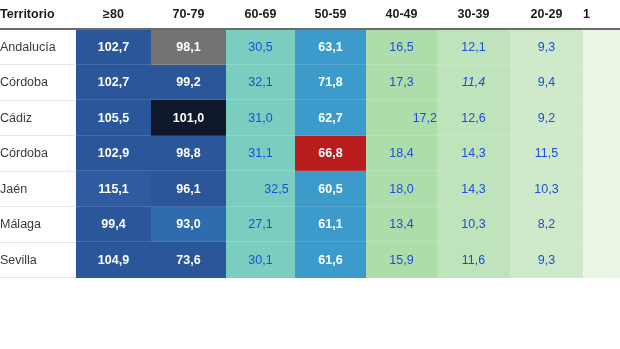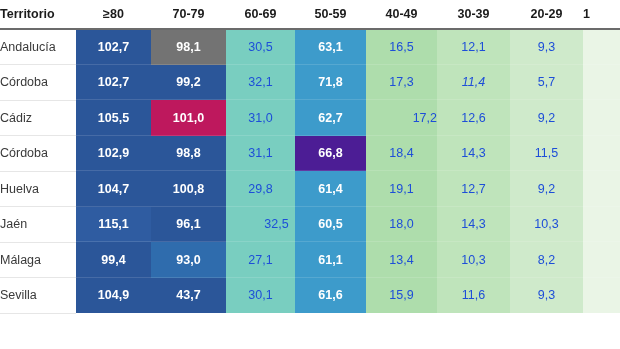--- a/index.html
+++ b/index.html
@@ -130,54 +130,43 @@
         <td class="cell light" style="background: rgb(234, 245, 230);"></td>
       </tr>
       <tr>
         <td class="terr">Córdoba</td>
         <td class="cell dark" style="background: rgb(43, 86, 153);">102,7</td>
         <td class="cell dark" style="background: rgb(43, 86, 153);">99,2</td>
         <td class="cell light" style="background: rgb(121, 206, 192);">32,1</td>
         <td class="cell dark" style="background: rgb(61, 155, 203);">71,8</td>
         <td class="cell light" style="background: rgb(174, 221, 172);">17,3</td>
         <td class="cell light" style="background: rgb(191, 228, 187); font-style: italic;">11,4</td>
-        <td class="cell light" style="background: rgb(207, 234, 203);">5,7</td>
+        <td class="cell light" style="background: rgb(207, 234, 203);">9,4</td>
         <td class="cell light" style="background: rgb(234, 245, 230);"></td>
       </tr>
       <tr>
         <td class="terr">Cádiz</td>
         <td class="cell dark" style="background: rgb(43, 86, 153);">105,5</td>
-        <td class="cell dark" style="background: #be185d;">101,0</td>
+        <td class="cell dark" style="background: #0f172a;">101,0</td>
         <td class="cell light" style="background: rgb(121, 206, 192);">31,0</td>
         <td class="cell dark" style="background: rgb(61, 155, 203);">62,7</td>
         <td class="cell light" style="background: rgb(174, 221, 172); text-align: right;">17,2</td>
         <td class="cell light" style="background: rgb(191, 228, 187);">12,6</td>
         <td class="cell light" style="background: rgb(207, 234, 203);">9,2</td>
         <td class="cell light" style="background: rgb(234, 245, 230);"></td>
       </tr>
       <tr>
         <td class="terr">Córdoba</td>
         <td class="cell dark" style="background: rgb(43, 86, 153);">102,9</td>
         <td class="cell dark" style="background: rgb(43, 86, 153);">98,8</td>
         <td class="cell light" style="background: rgb(121, 206, 192);">31,1</td>
-        <td class="cell dark" style="background: #4c1d95;">66,8</td>
+        <td class="cell dark" style="background: #b91c1c;">66,8</td>
         <td class="cell light" style="background: rgb(174, 221, 172);">18,4</td>
         <td class="cell light" style="background: rgb(191, 228, 187);">14,3</td>
         <td class="cell light" style="background: rgb(207, 234, 203);">11,5</td>
-        <td class="cell light" style="background: rgb(234, 245, 230);"></td>
-      </tr>
-      <tr>
-        <td class="terr">Huelva</td>
-        <td class="cell dark" style="background: rgb(43, 86, 153);">104,7</td>
-        <td class="cell dark" style="background: rgb(43, 86, 153);">100,8</td>
-        <td class="cell light" style="background: rgb(121, 206, 192);">29,8</td>
-        <td class="cell dark" style="background: rgb(61, 155, 203);">61,4</td>
-        <td class="cell light" style="background: rgb(174, 221, 172);">19,1</td>
-        <td class="cell light" style="background: rgb(191, 228, 187);">12,7</td>
-        <td class="cell light" style="background: rgb(207, 234, 203);">9,2</td>
         <td class="cell light" style="background: rgb(234, 245, 230);"></td>
       </tr>
       <tr>
         <td class="terr">Jaén</td>
         <td class="cell dark" style="background: rgb(47, 92, 161);">115,1</td>
         <td class="cell dark" style="background: rgb(43, 86, 153);">96,1</td>
         <td class="cell light" style="background: rgb(121, 206, 192); padding-left: 32px;">32,5</td>
         <td class="cell dark" style="background: rgb(61, 155, 203);">60,5</td>
         <td class="cell light" style="background: rgb(174, 221, 172);">18,0</td>
         <td class="cell light" style="background: rgb(191, 228, 187);">14,3</td>
@@ -191,21 +180,21 @@
         <td class="cell light" style="background: rgb(121, 206, 192);">27,1</td>
         <td class="cell dark" style="background: rgb(61, 155, 203);">61,1</td>
         <td class="cell light" style="background: rgb(174, 221, 172);">13,4</td>
         <td class="cell light" style="background: rgb(191, 228, 187);">10,3</td>
         <td class="cell light" style="background: rgb(207, 234, 203);">8,2</td>
         <td class="cell light" style="background: rgb(234, 245, 230);"></td>
       </tr>
       <tr>
         <td class="terr">Sevilla</td>
         <td class="cell dark" style="background: rgb(43, 86, 153);">104,9</td>
-        <td class="cell dark" style="background: rgb(43, 86, 153);">43,7</td>
+        <td class="cell dark" style="background: rgb(43, 86, 153);">73,6</td>
         <td class="cell light" style="background: rgb(121, 206, 192);">30,1</td>
         <td class="cell dark" style="background: rgb(61, 155, 203);">61,6</td>
         <td class="cell light" style="background: rgb(174, 221, 172);">15,9</td>
         <td class="cell light" style="background: rgb(191, 228, 187);">11,6</td>
         <td class="cell light" style="background: rgb(207, 234, 203);">9,3</td>
         <td class="cell light" style="background: rgb(234, 245, 230);"></td>
       </tr>
     </tbody>
 </table>
 

